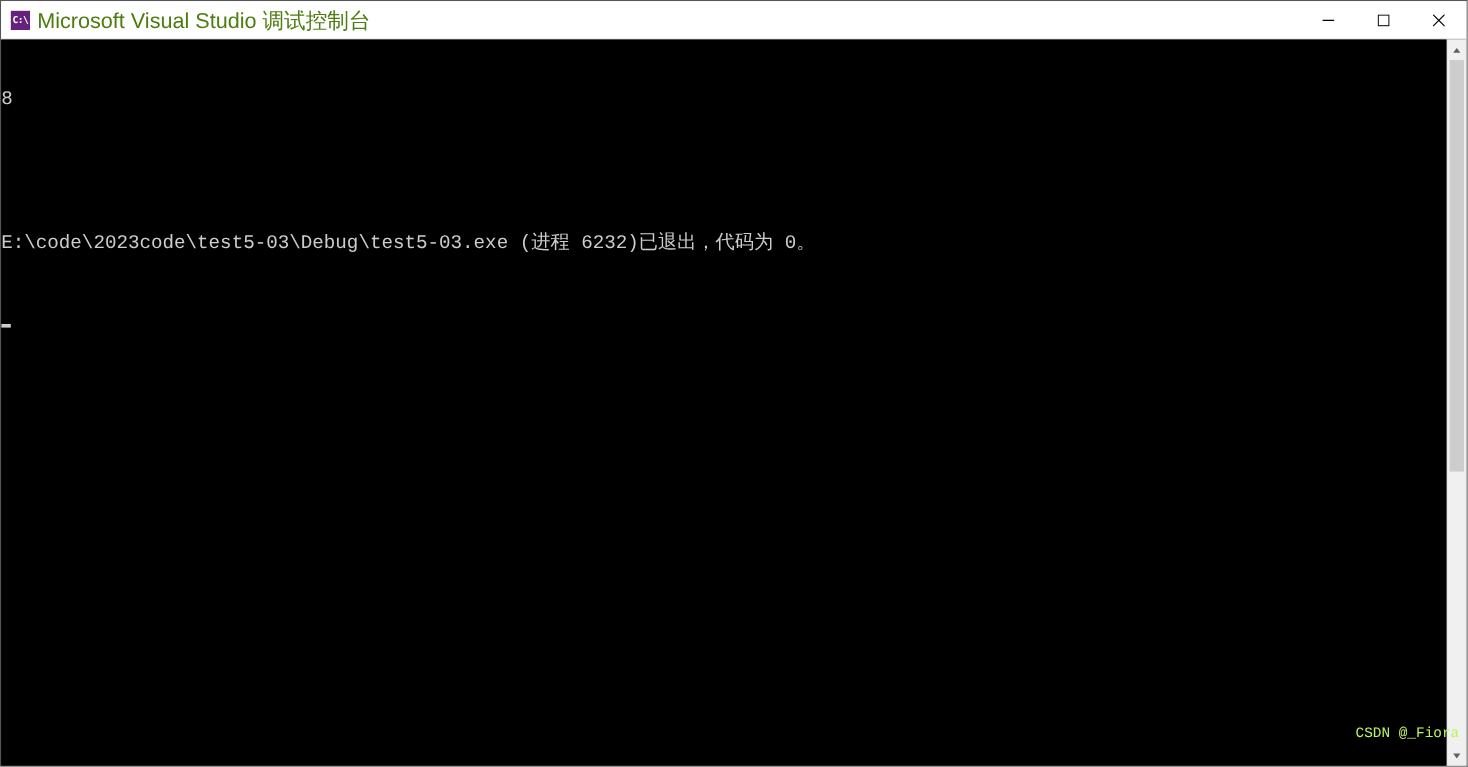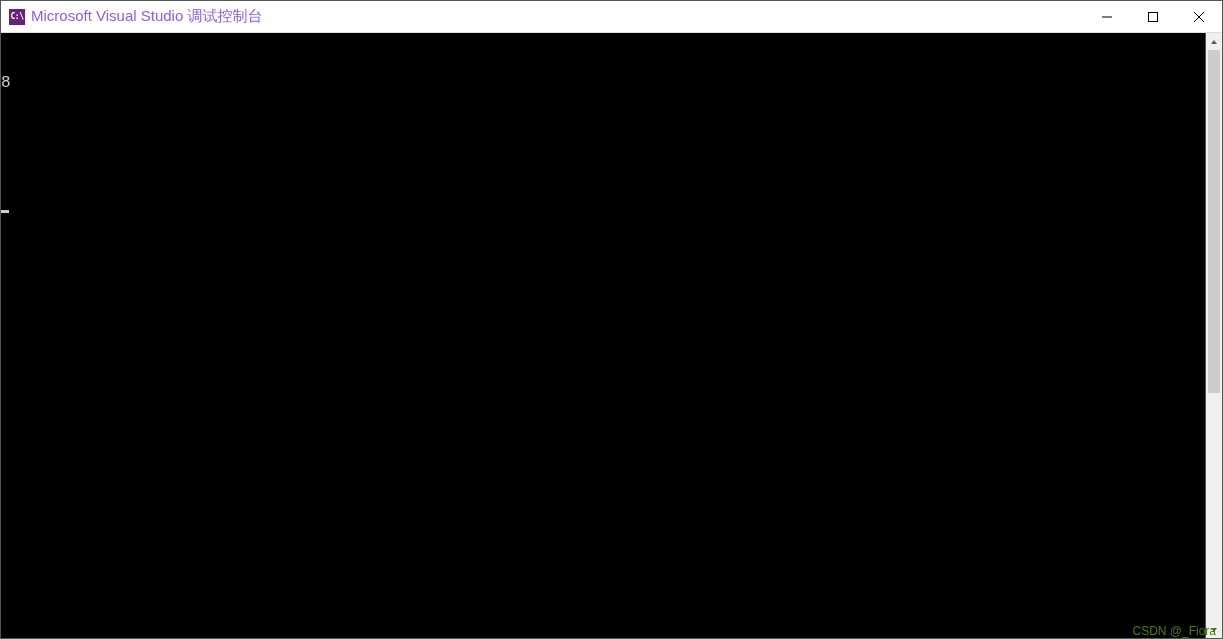--- a/index.html
+++ b/index.html
@@ -45,22 +45,22 @@
       display: inline-flex;
       align-items: center;
       justify-content: center;
       color: #fff;
       font-size: 8px;
       font-weight: bold;
       font-family: Consolas, monospace;
       letter-spacing: -0.5px;
     }
     .title-text {
-      font-size: 15px;
-      color: #8b5cf6;
+      font-size: 18px;
+      color: #4d7c0f;
     }
     .window-controls {
       display: flex;
       height: 100%;
     }
     .win-btn {
       width: 46px;
       height: 100%;
       display: flex;
       align-items: center;
@@ -125,24 +125,24 @@
       top: 0;
       left: 2px;
       right: 2px;
       height: 60%;
       background: #cdcdcd;
       border-radius: 0;
     }
     .watermark {
       position: absolute;
       right: 6px;
-      bottom: 0;
-      color: #4d7c0f;
+      bottom: 20px;
+      color: #bef264;
       font-size: 12px;
-      font-family: Liberation Sans, sans-serif;
+      font-family: Liberation Mono, monospace;
       pointer-events: none;
     }
   </style>
 </head>
 <body>
 
 <div class="window">
 
   <div class="titlebar">
     <div class="titlebar-left">
@@ -166,20 +166,21 @@
             <line x1="10" y1="0" x2="0" y2="10" stroke="#000" stroke-width="1"></line>
           </svg>
       </div>
     </div>
   </div>
 
   <div class="console-wrap">
     <div class="console">
       <div class="console-line">8</div>
       <div class="console-line"></div>
+      <div class="console-line">E:\code\2023code\test5-03\Debug\test5-03.exe (进程 6232)已退出，代码为 0。</div>
       <div class="console-line"><span class="cursor"></span></div>
     </div>
 
     <div class="vscrollbar">
       <div class="scroll-btn">
         <svg width="8" height="8" viewBox="0 0 8 8">
             <polygon points="4,2 7,6 1,6" fill="#606060"></polygon>
           </svg>
       </div>
       <div class="scroll-track">

